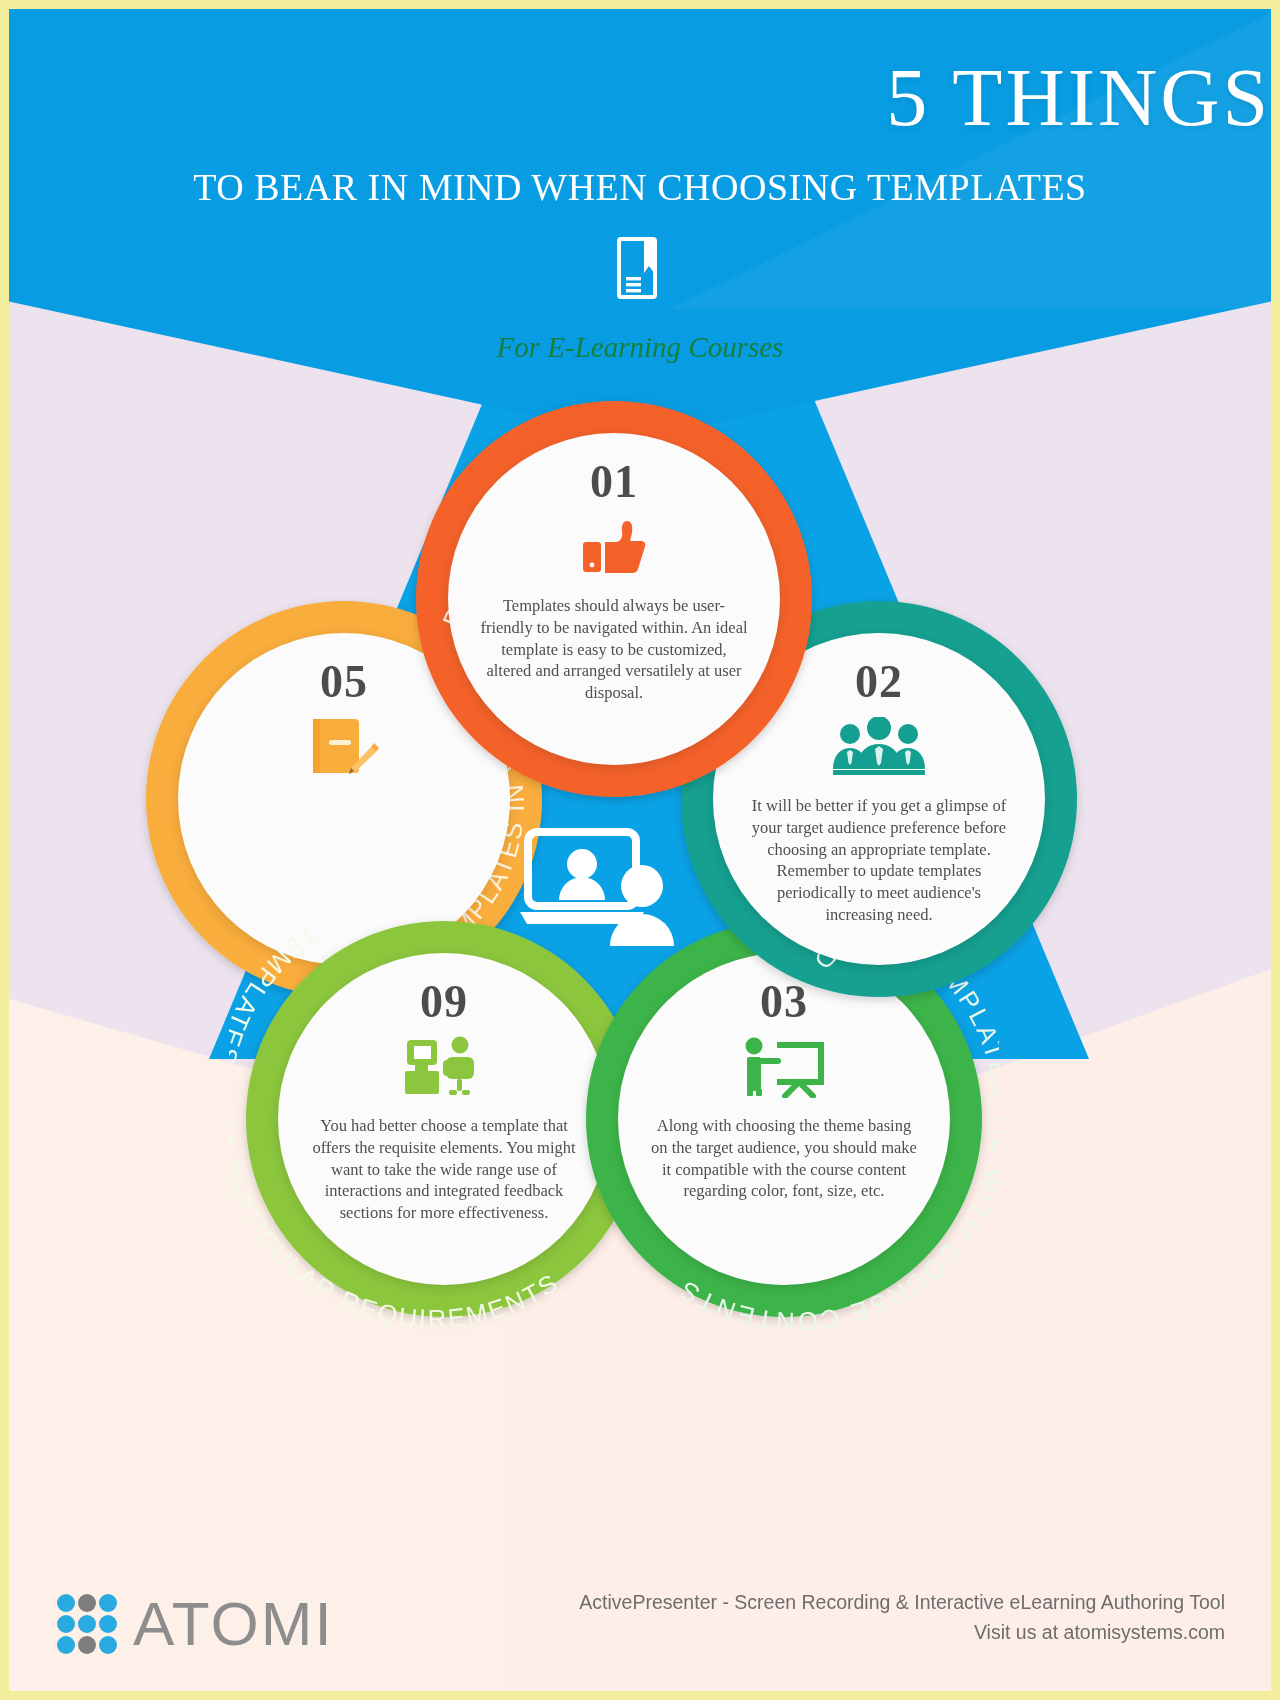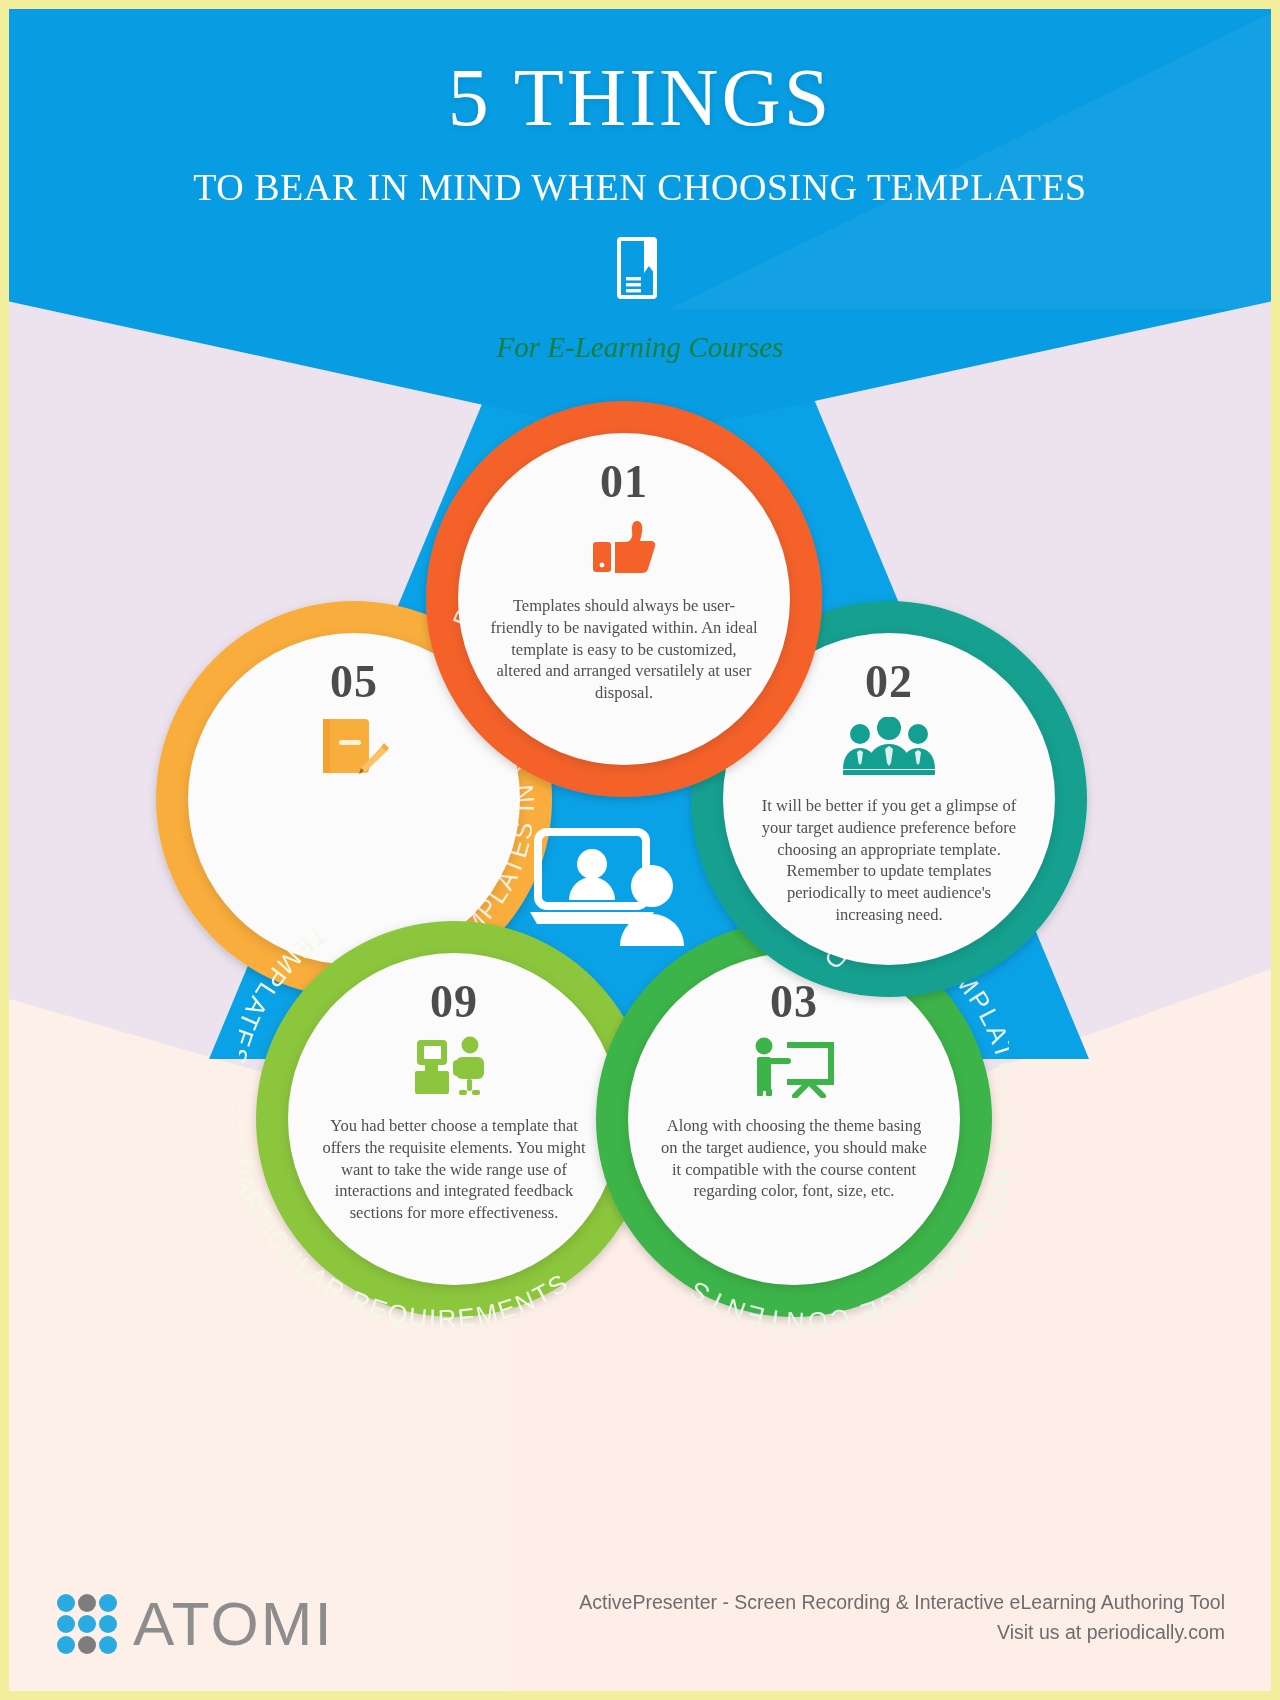--- a/index.html
+++ b/index.html
@@ -76,40 +76,41 @@
     color: #ffffff;
     z-index: 6;
   }
   .title-main {
     margin-top: 42px;
     font-size: 82px;
     letter-spacing: 3px;
     font-weight: normal;
     font-family: "Liberation Serif", serif;
     text-shadow: 0 2px 6px rgba(0,0,0,.10);
+    text-align: right;
   }
   .title-sub {
     margin-top: 20px;
     font-size: 38px;
     letter-spacing: .5px;
     font-family: "Liberation Serif", serif;
   }
   .bookmark-icon { margin-top: 26px; }
   .title-tag {
     margin-top: 22px;
     font-size: 29px;
     font-style: italic;
     font-family: "Liberation Serif", serif;
     color: #15803d;
   }
 
   
   .wheel {
     position: absolute;
-    left: 100px; top: 375px;
+    left: 90px; top: 375px;
     width: 1010px; height: 980px;
     z-index: 5;
   }
 
   .node { position: absolute; width: 430px; height: 430px; }
   .ring-svg { position:absolute; inset:0; width:100%; height:100%; }
   .inner {
     position: absolute;
     left: 50%; top: 50%;
     width: 332px; height: 332px;
@@ -398,17 +399,17 @@
         <circle cx="32" cy="32" r="9" fill="#29abe2"></circle>
         <circle cx="53" cy="32" r="9" fill="#29abe2"></circle>
         <circle cx="11" cy="53" r="9" fill="#29abe2"></circle>
         <circle cx="32" cy="53" r="9" fill="#7d7d7d"></circle>
         <circle cx="53" cy="53" r="9" fill="#29abe2"></circle>
       </svg>
       <span class="logo-text">ATOMI</span>
     </div>
     <div class="footer-text">
       <div>ActivePresenter - Screen Recording &amp; Interactive eLearning Authoring Tool</div>
-      <div>Visit us at periodically.com</div>
+      <div>Visit us at atomisystems.com</div>
     </div>
   </div>
 
 </div>
 
 </body></html>

